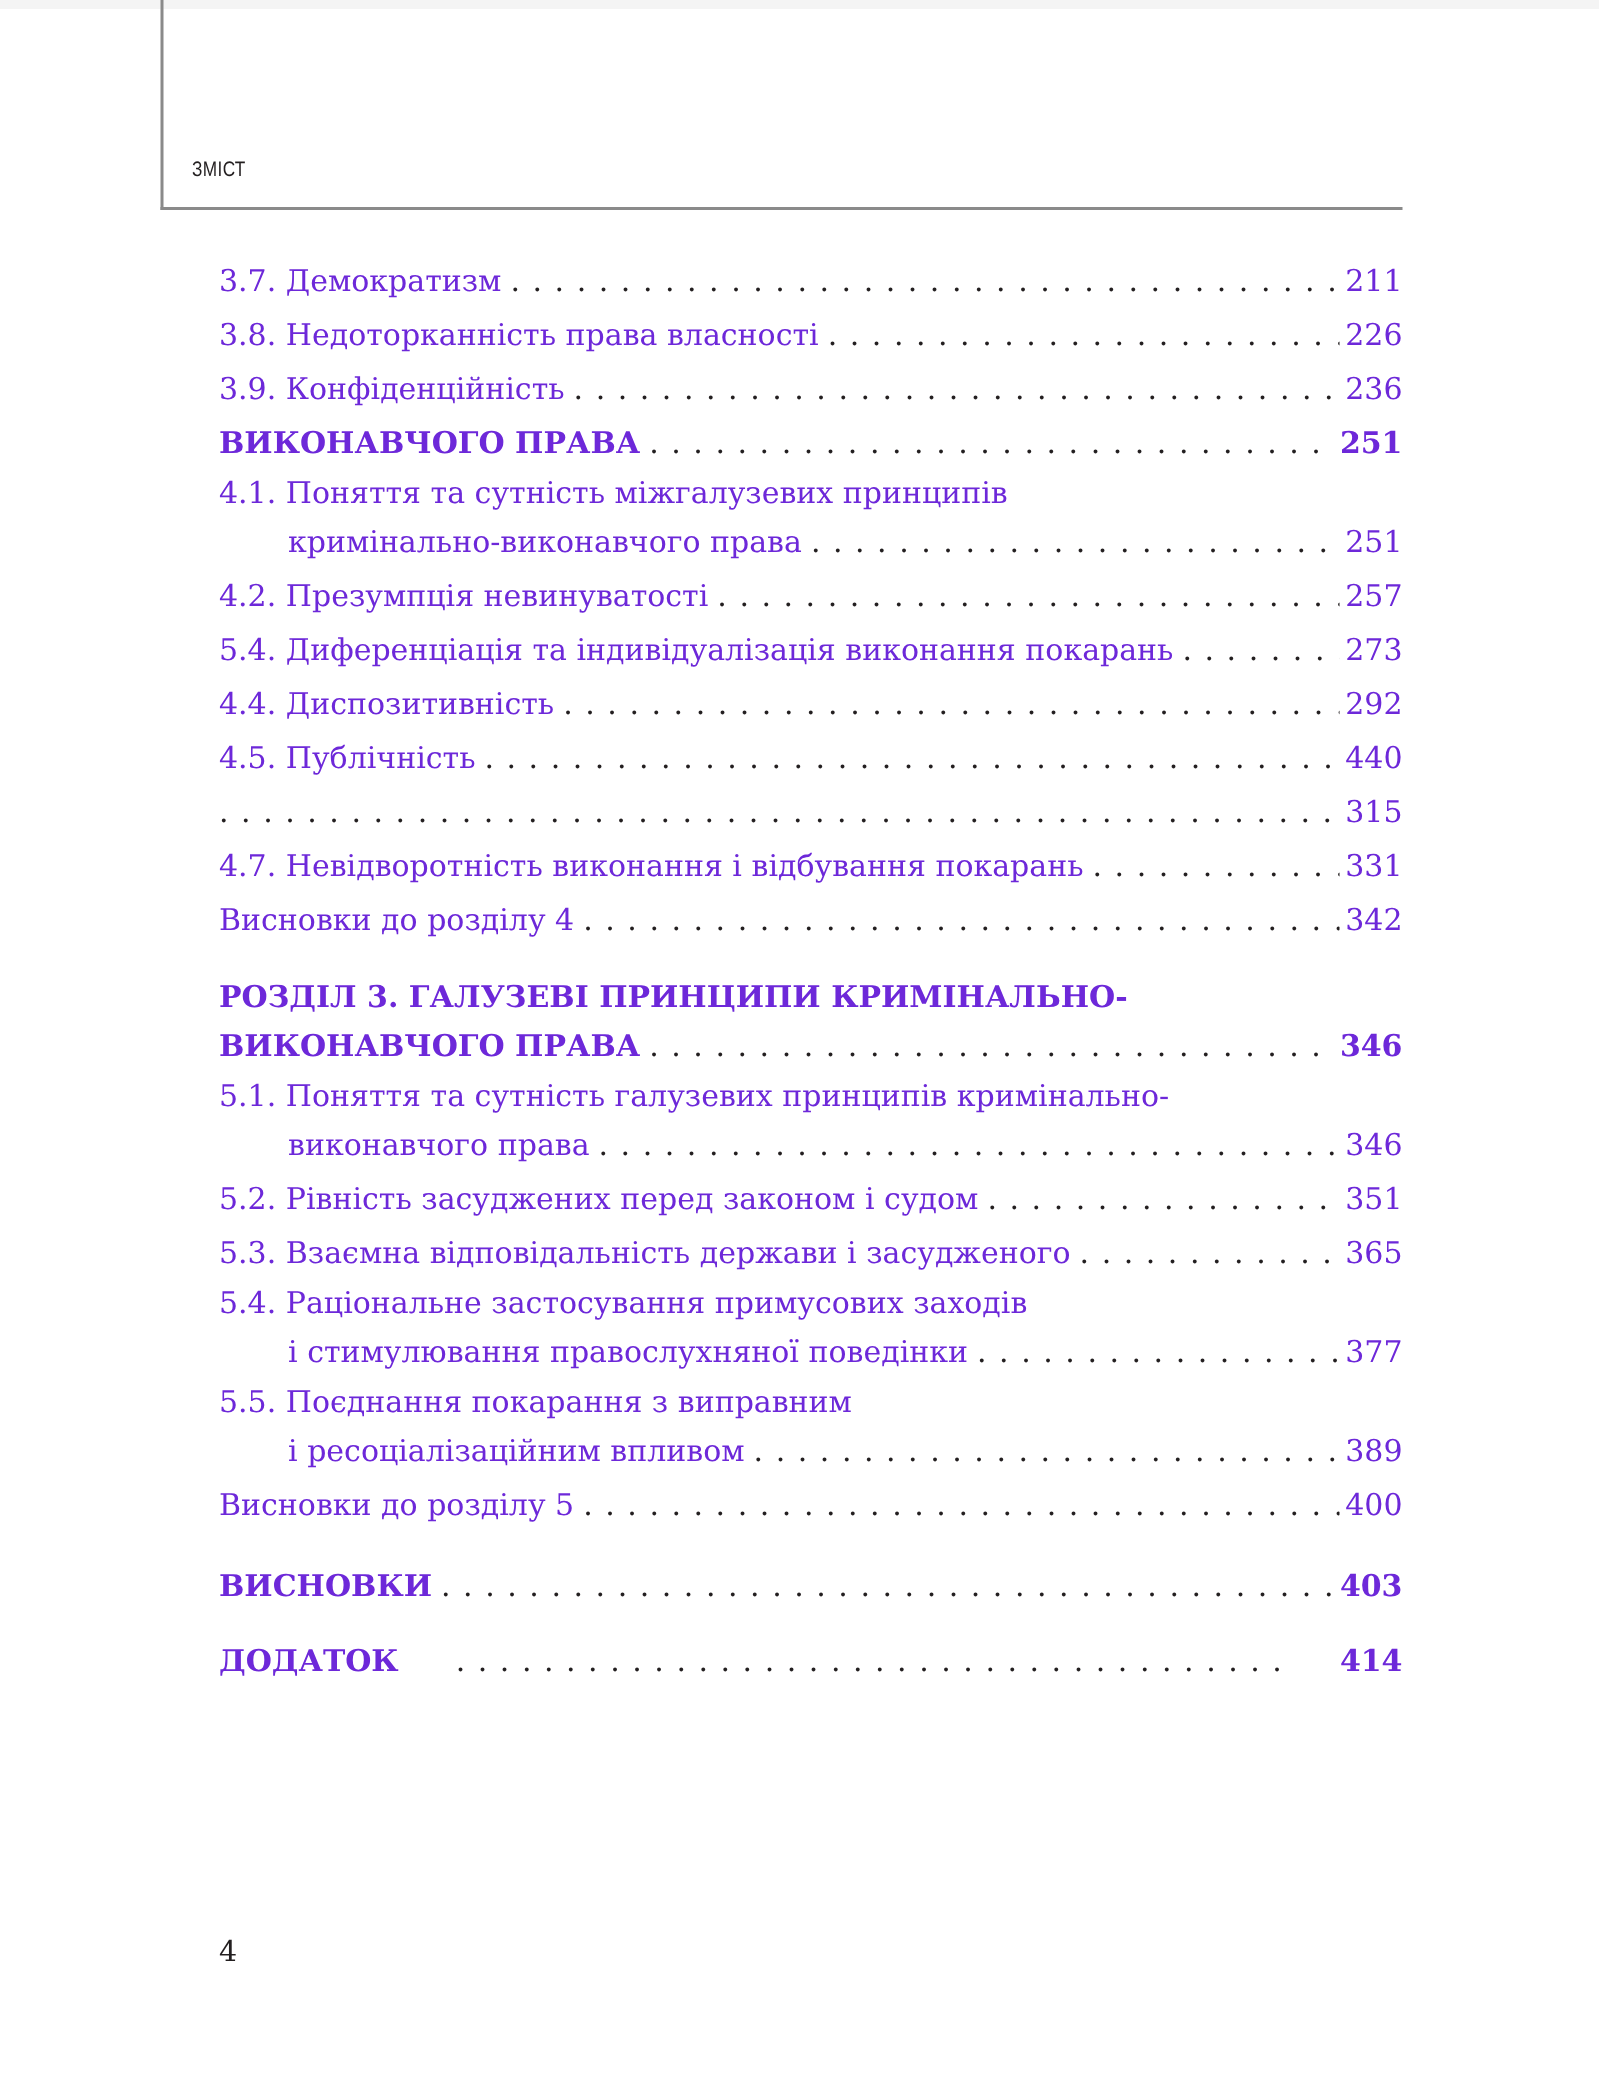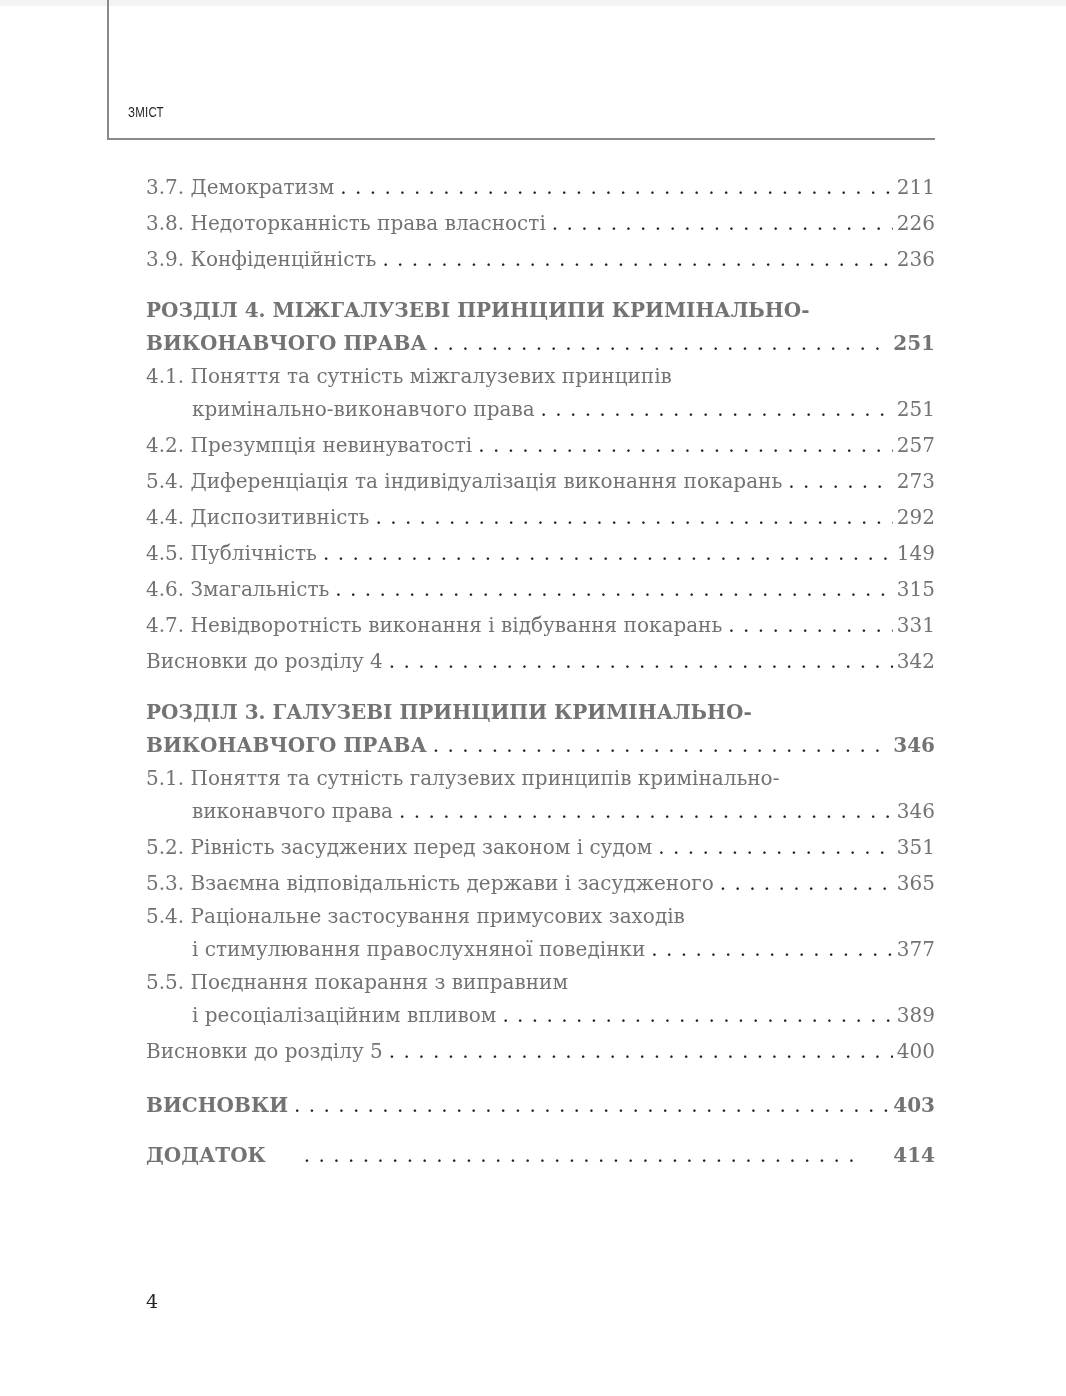--- a/index.html
+++ b/index.html
@@ -42,21 +42,21 @@
       transform-origin: left top;
       color: #231f20;
     }
     .toc {
       position: absolute;
       left: 146px;
       top: 169px;
       width: 789px;
       font-family: "DejaVu Serif", serif;
       font-size: 20px;
-      color: #737373;
+      color: #6d28d9;
     }
     .row {
       display: flex;
       align-items: baseline;
       height: 36px;
       line-height: 36px;
       white-space: nowrap;
       overflow: hidden;
     }
     .row .label {
@@ -117,21 +117,20 @@
     <span class="label">3.8. Недоторканність права власності</span>
     <span class="leader"></span>
     <span class="page">226</span>
   </div>
   <div class="row">
     <span class="label">3.9. Конфіденційність</span>
     <span class="leader"></span>
     <span class="page">236</span>
   </div>
 
-  <div class="cont bold chapter">РОЗДІЛ 4. МІЖГАЛУЗЕВІ ПРИНЦИПИ КРИМІНАЛЬНО-</div>
   <div class="row bold">
     <span class="label">ВИКОНАВЧОГО ПРАВА</span>
     <span class="leader"></span>
     <span class="page">251</span>
   </div>
   <div class="cont">4.1. Поняття та сутність міжгалузевих принципів</div>
   <div class="row indent">
     <span class="label">кримінально-виконавчого права</span>
     <span class="leader"></span>
     <span class="page">251</span>
@@ -147,24 +146,23 @@
     <span class="page">273</span>
   </div>
   <div class="row">
     <span class="label">4.4. Диспозитивність</span>
     <span class="leader"></span>
     <span class="page">292</span>
   </div>
   <div class="row">
     <span class="label">4.5. Публічність</span>
     <span class="leader"></span>
-    <span class="page">149</span>
-  </div>
-  <div class="row">
-    <span class="label">4.6. Змагальність</span>
+    <span class="page">440</span>
+  </div>
+  <div class="row">
     <span class="leader"></span>
     <span class="page">315</span>
   </div>
   <div class="row">
     <span class="label">4.7. Невідворотність виконання і відбування покарань</span>
     <span class="leader"></span>
     <span class="page">331</span>
   </div>
   <div class="row">
     <span class="label">Висновки до розділу 4</span>

